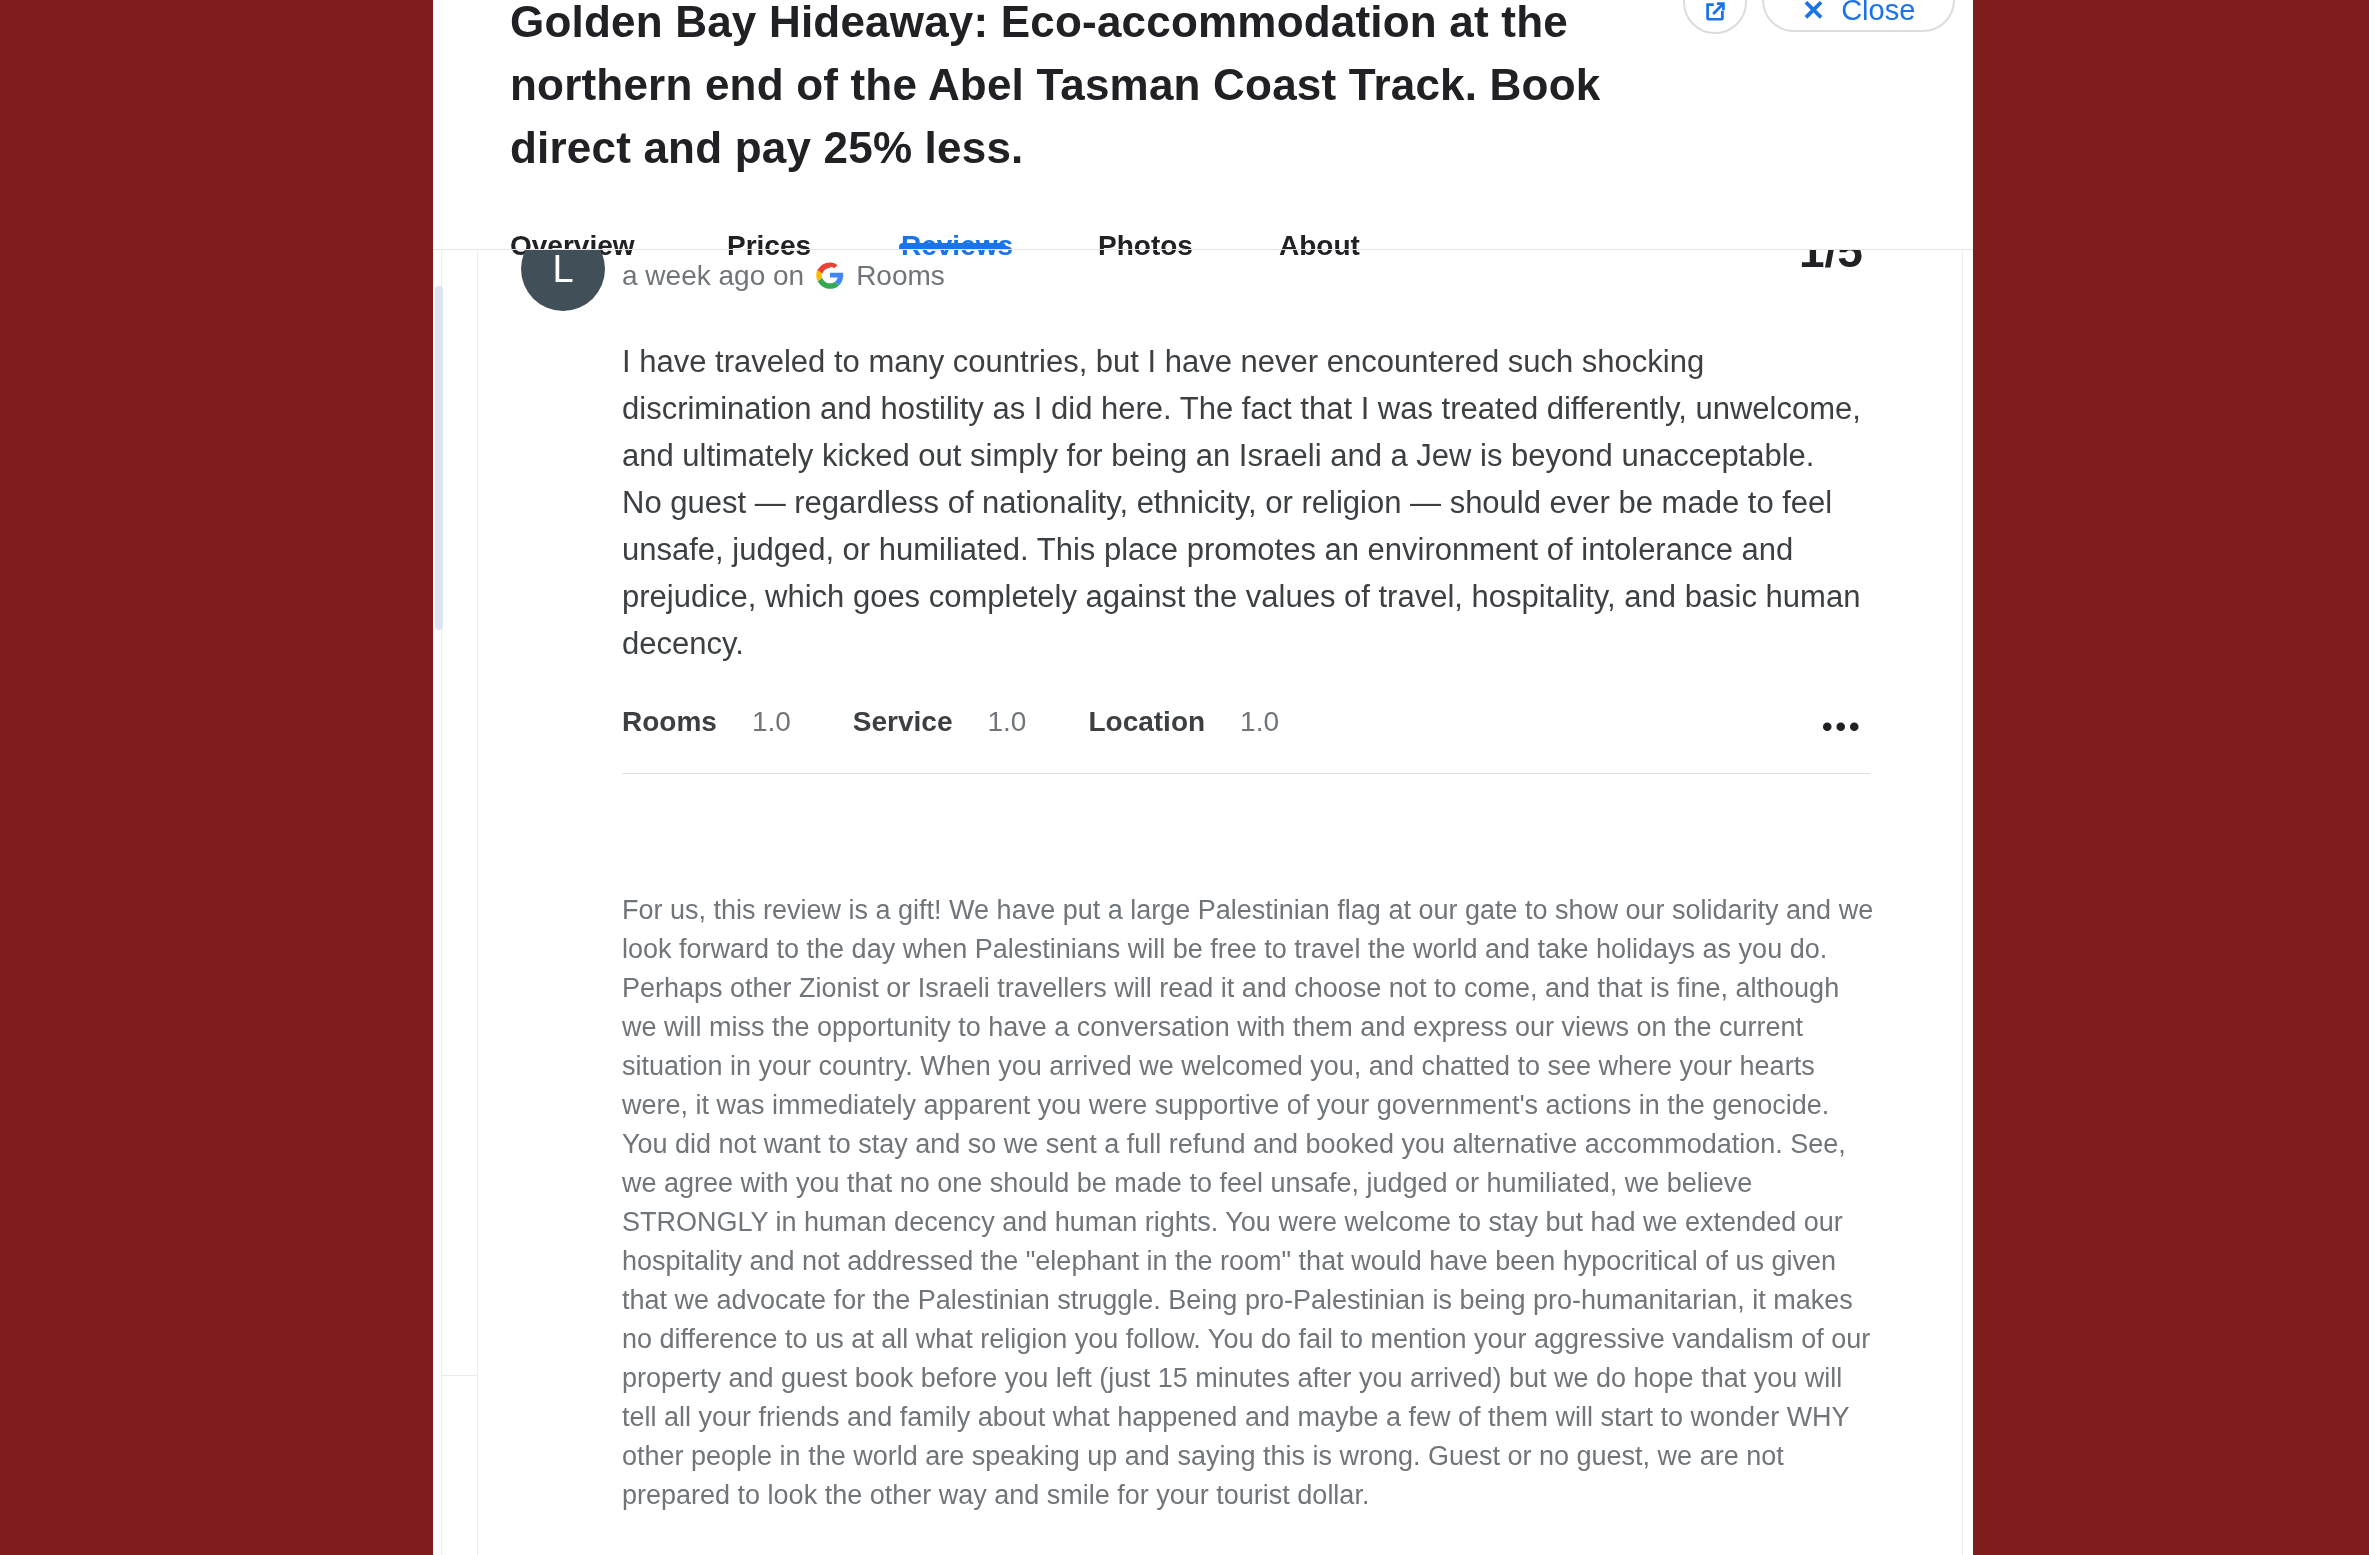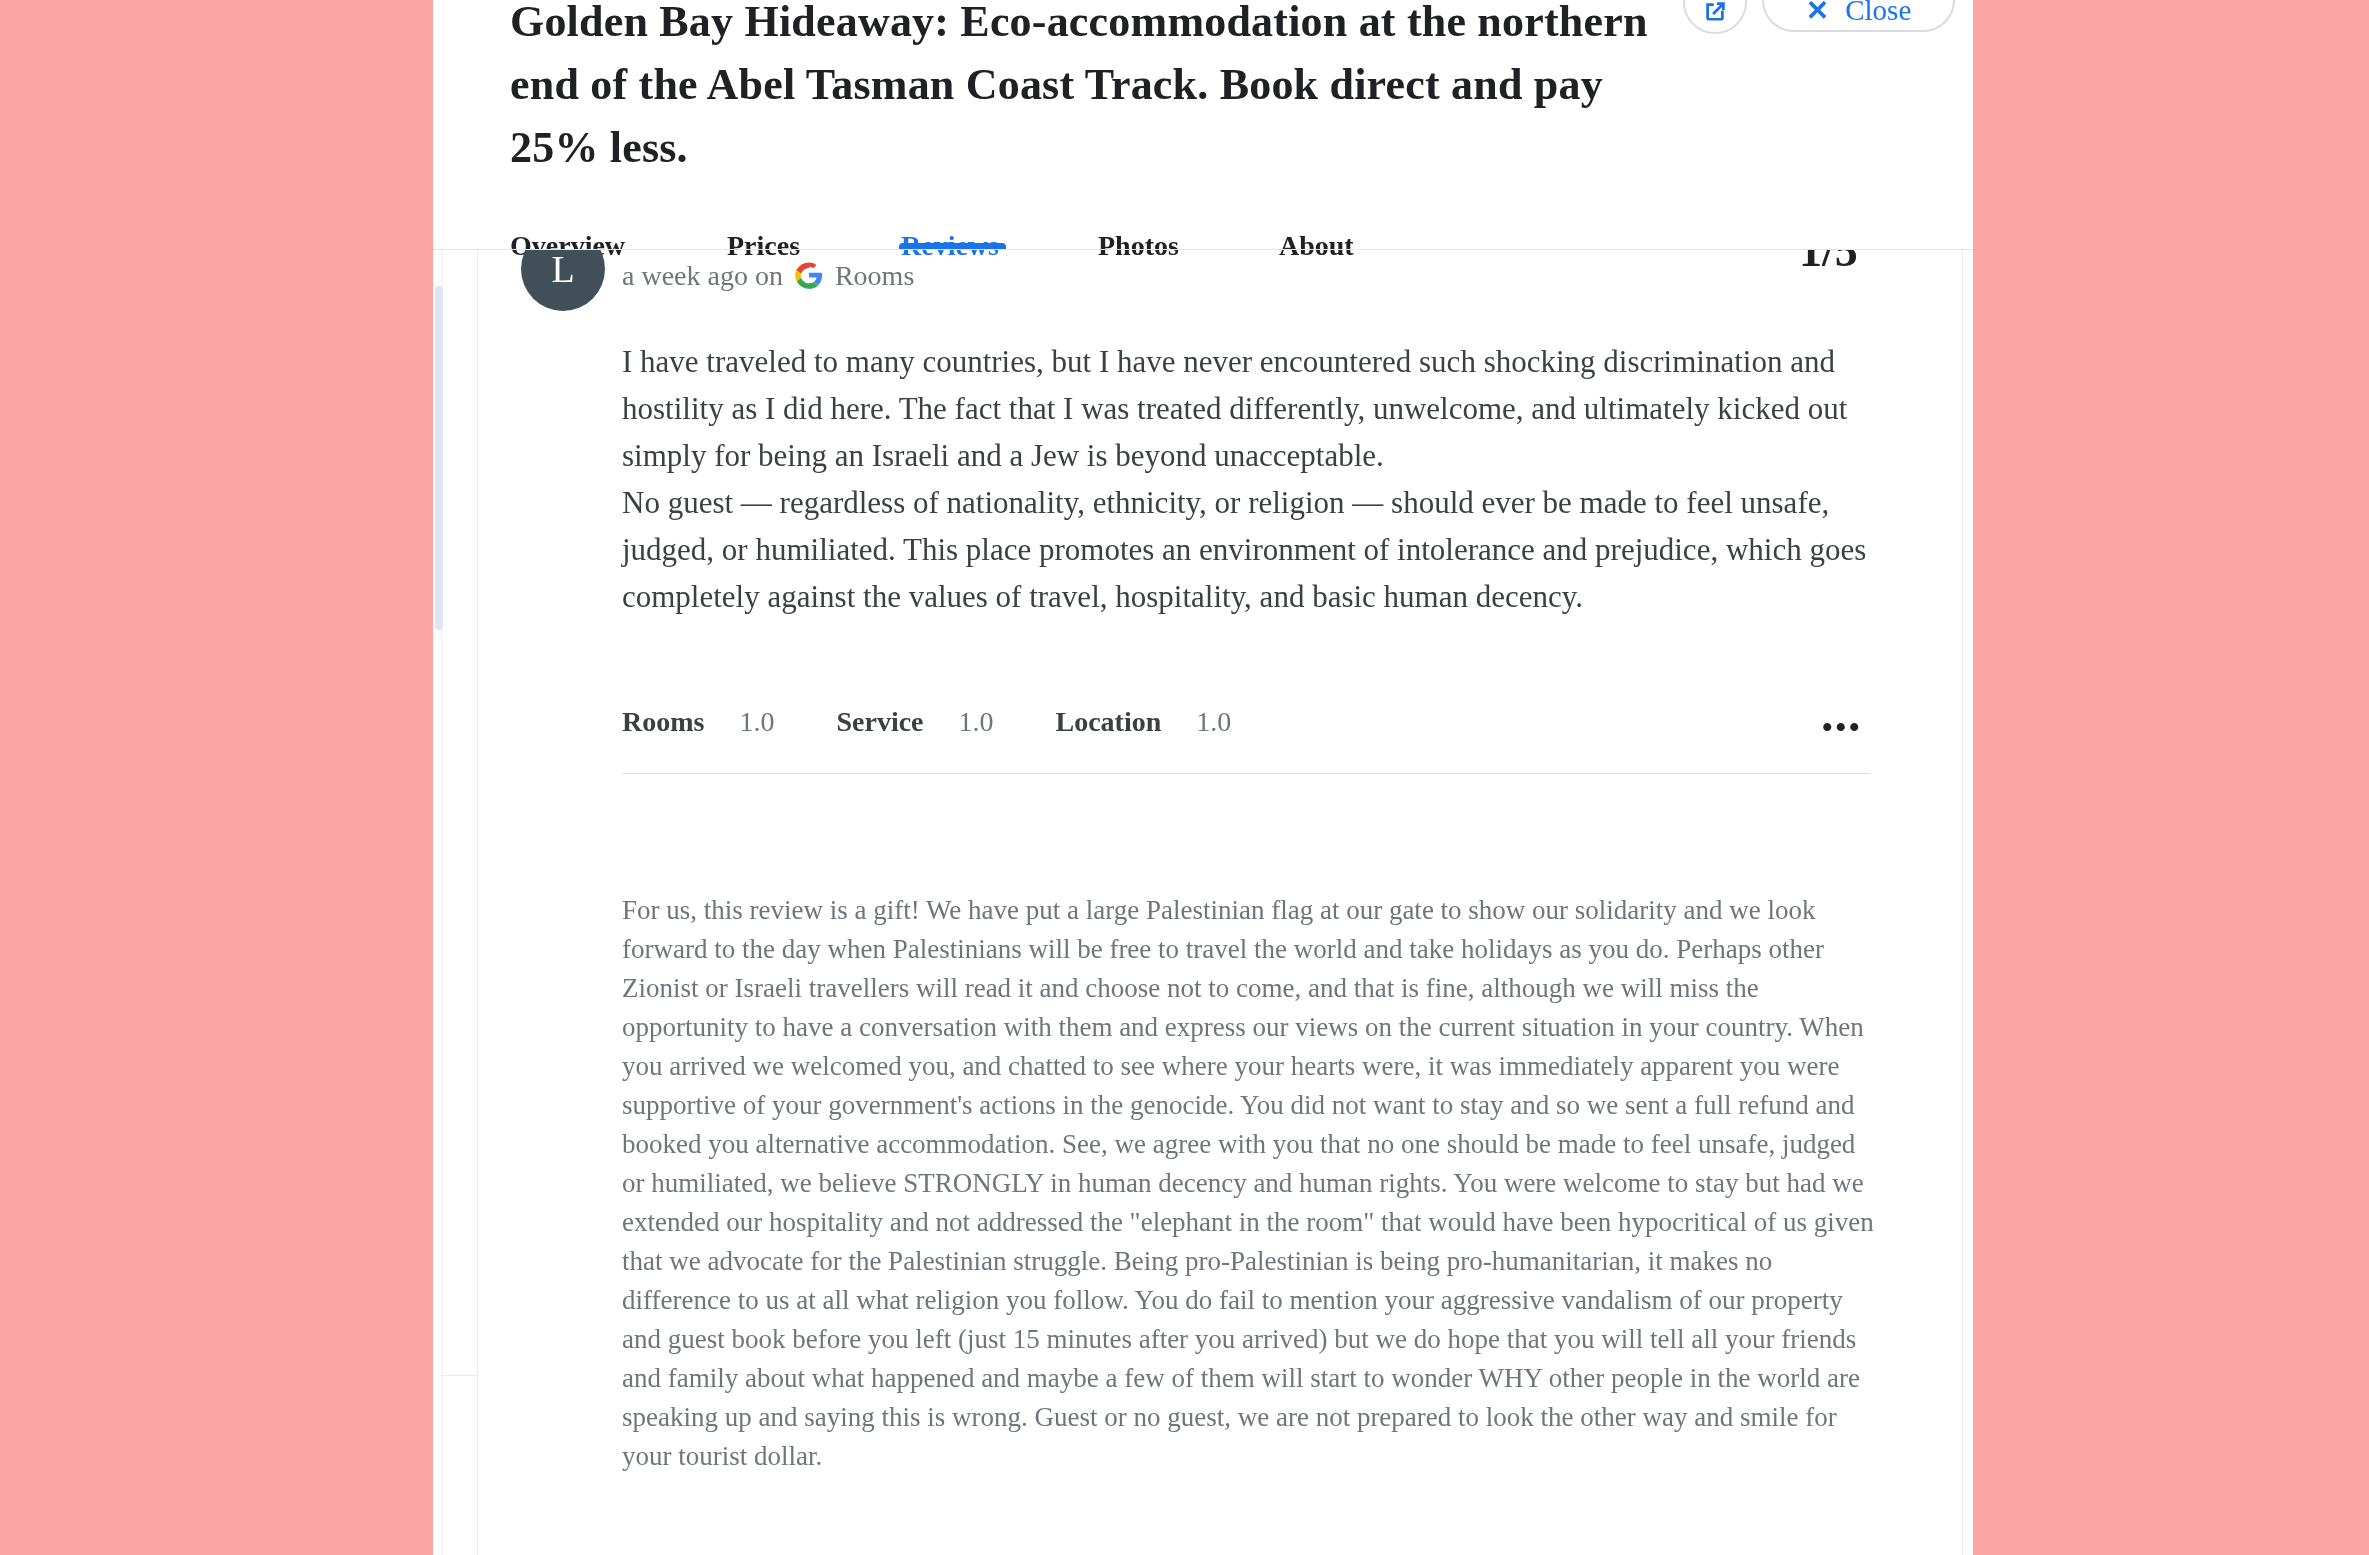--- a/index.html
+++ b/index.html
@@ -1,17 +1,17 @@
 <!DOCTYPE html>
 <html><head>
 <meta charset="utf-8">
 <style>
   html,body{margin:0;padding:0;background:#000;}
-  #stage{position:relative;width:2369px;height:1555px;background:#fca5a5;overflow:hidden;
-         font-family:Liberation Serif, serif;-webkit-font-smoothing:antialiased;}
+  #stage{position:relative;width:2369px;height:1555px;background:#7f1d1d;overflow:hidden;
+         font-family:Liberation Sans, sans-serif;-webkit-font-smoothing:antialiased;}
   .panel{position:absolute;left:433px;top:0;width:1540px;height:1555px;background:#fff;}
 
   
   .title{position:absolute;left:77px;top:-10px;width:1144px;font-size:44px;line-height:63px;
          font-weight:600;color:#202124;letter-spacing:0.2px;}
   .btn-share{position:absolute;left:1250px;top:-30px;width:64px;height:64px;border:2px solid #dadce0;
          border-radius:50%;background:#fff;box-sizing:border-box;}
   .btn-share svg{position:absolute;left:50%;bottom:5px;transform:translateX(-50%);}
   .btn-close{position:absolute;left:1329px;top:-32px;width:193px;height:64px;border:2px solid #dadce0;
          border-radius:34px;background:#fff;box-sizing:border-box;display:flex;align-items:flex-end;

